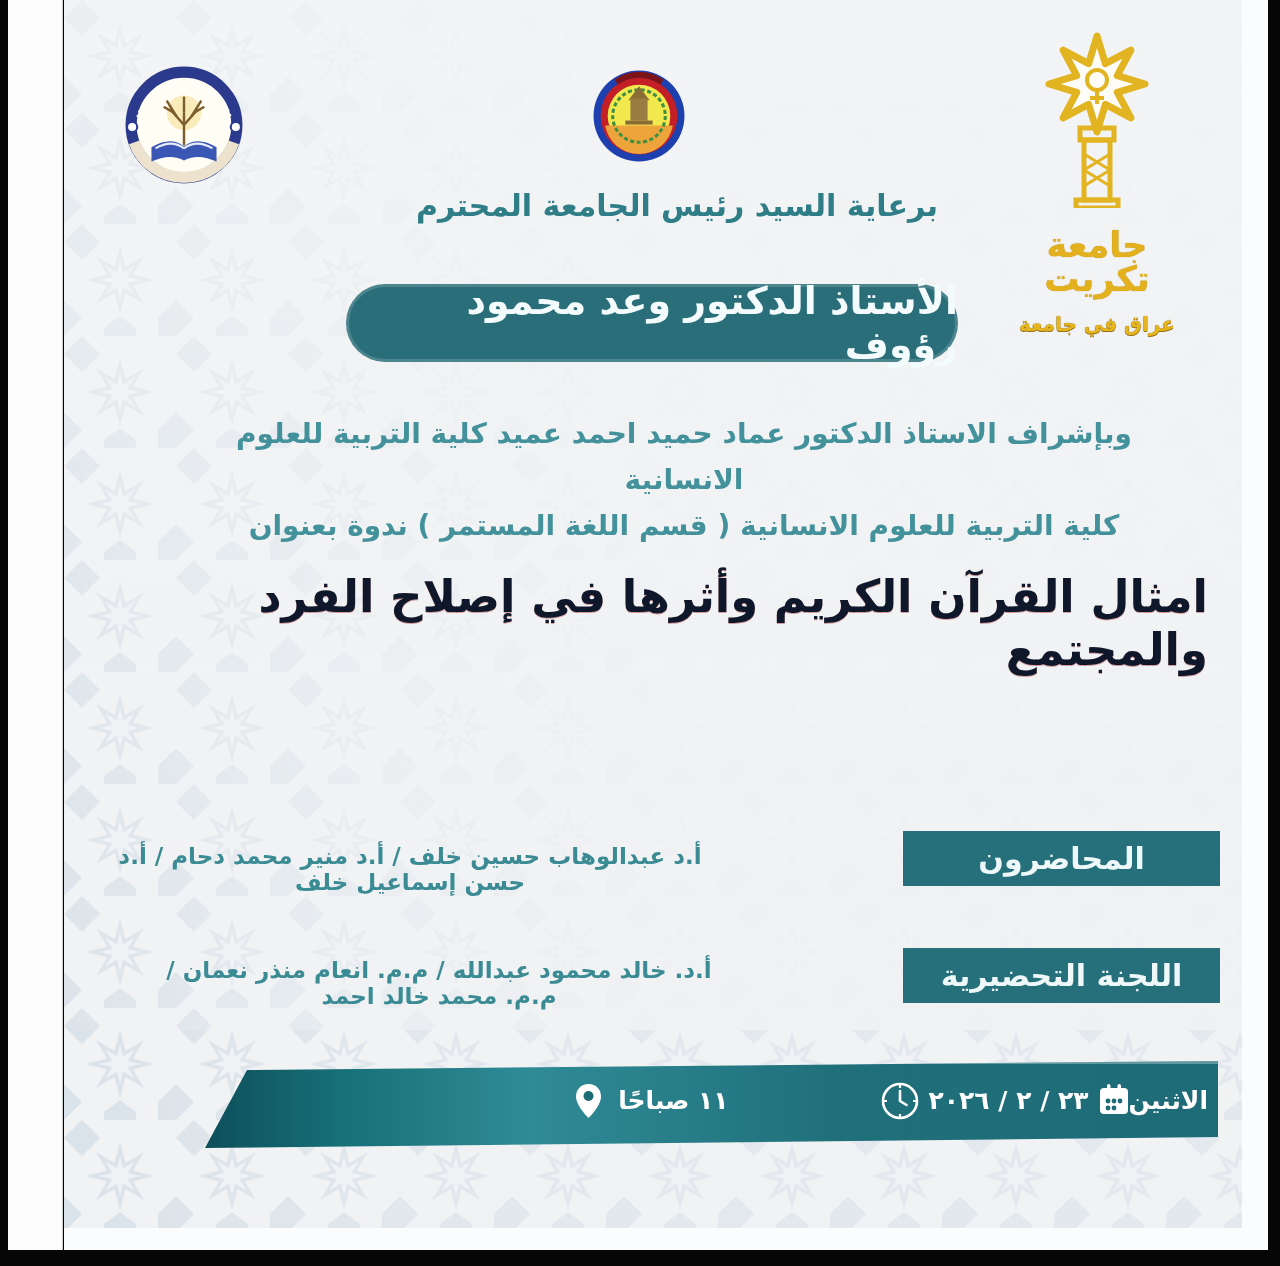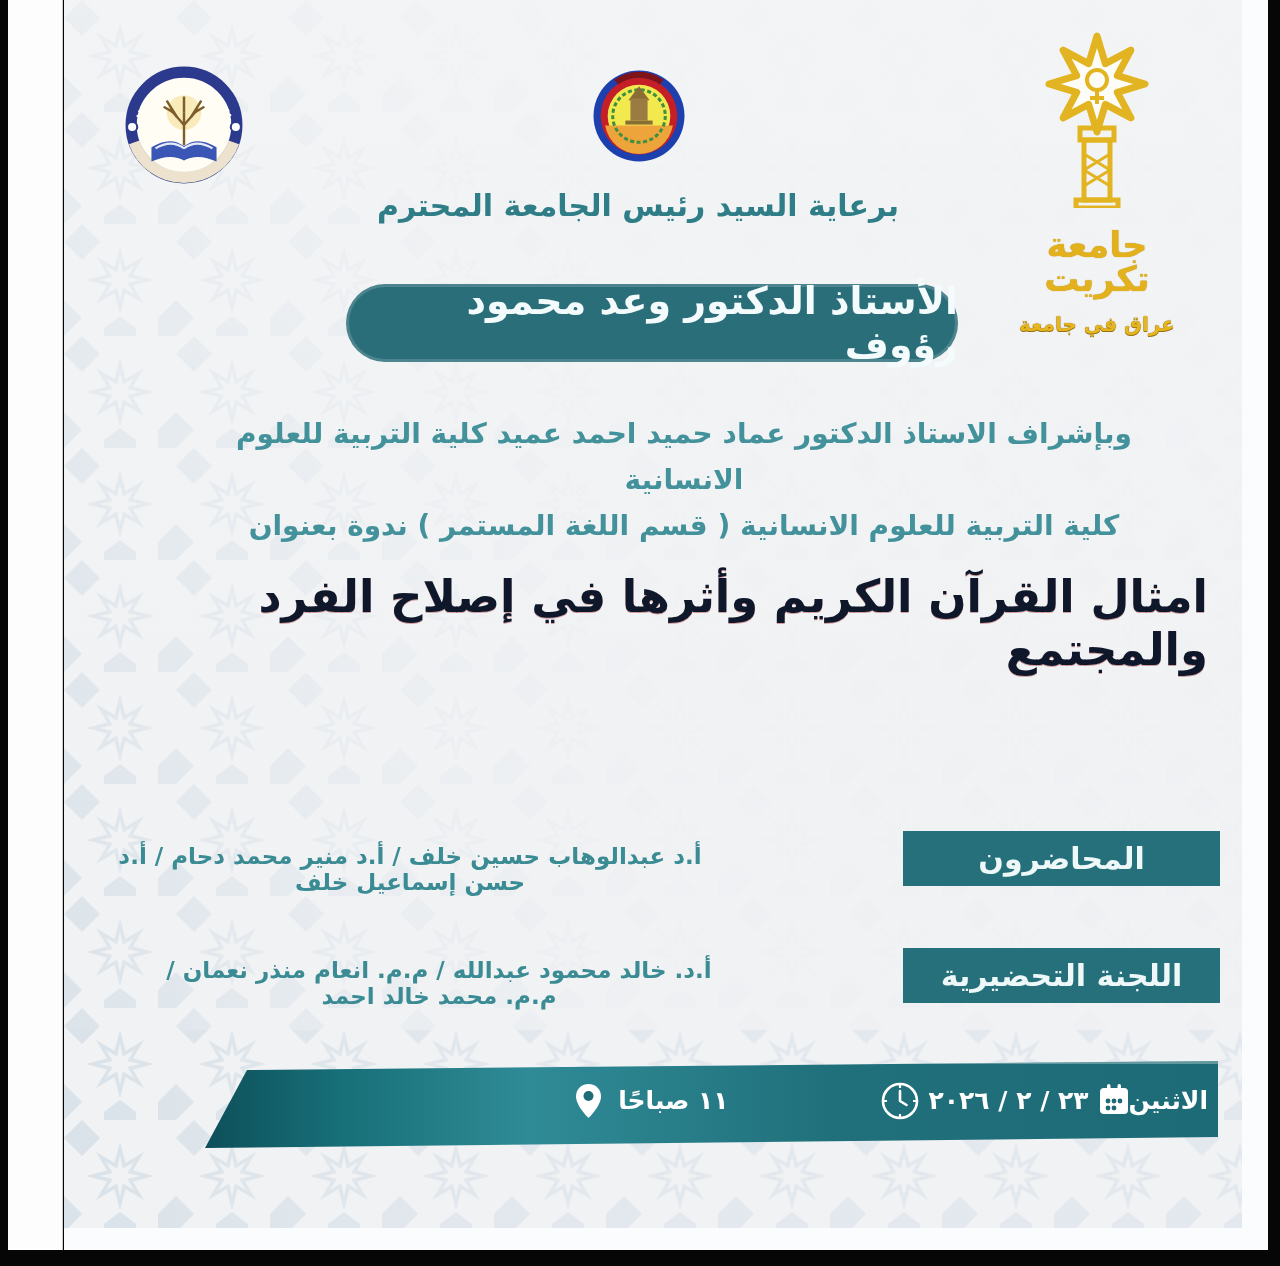--- a/index.html
+++ b/index.html
@@ -10,21 +10,21 @@
   .side-strip{position:absolute;top:0;left:8px;width:54px;height:1250px;background:#fdfdfd;border-right:1px solid #c9cdce;}
   .poster{position:absolute;top:0;left:64px;width:1204px;height:1250px;background:#f1f2f4;overflow:hidden;}
   .pattern-layer{position:absolute;inset:0;z-index:0;}
   .right-margin{position:absolute;top:0;right:0;width:26px;height:1250px;background:#fbfcfd;z-index:2;}
   .abs{position:absolute;z-index:3;}
 
   .logo-left{left:58px;top:64px;width:124px;height:122px;}
   .logo-center{left:527px;top:68px;width:96px;height:96px;}
   .logo-gold{left:935px;top:22px;width:196px;height:242px;text-align:center;}
 
-  .patronage{left:274px;top:188px;width:600px;text-align:center;
+  .patronage{left:274px;top:188px;width:600px;
     color:#2e7d87;font-size:30px;font-weight:bold;letter-spacing:0;}
   .pill{left:282px;top:284px;width:612px;height:78px;background:#2a6e79;border-radius:42px;
     box-shadow:inset 0 0 0 3px rgba(255,255,255,.16);display:flex;align-items:center;}
   .pill span{color:#f3fbfc;font-size:38px;font-weight:bold;}
 
   .intro{left:110px;top:411px;width:1020px;text-align:center;color:#43929b;
     font-size:28px;font-weight:600;line-height:46px;}
   .main-title{left:104px;top:570px;width:1040px;text-align:right;color:#0f172a;
     font-size:45px;font-weight:800;text-shadow:0 1px 0 rgba(160,0,0,.35);}
 

